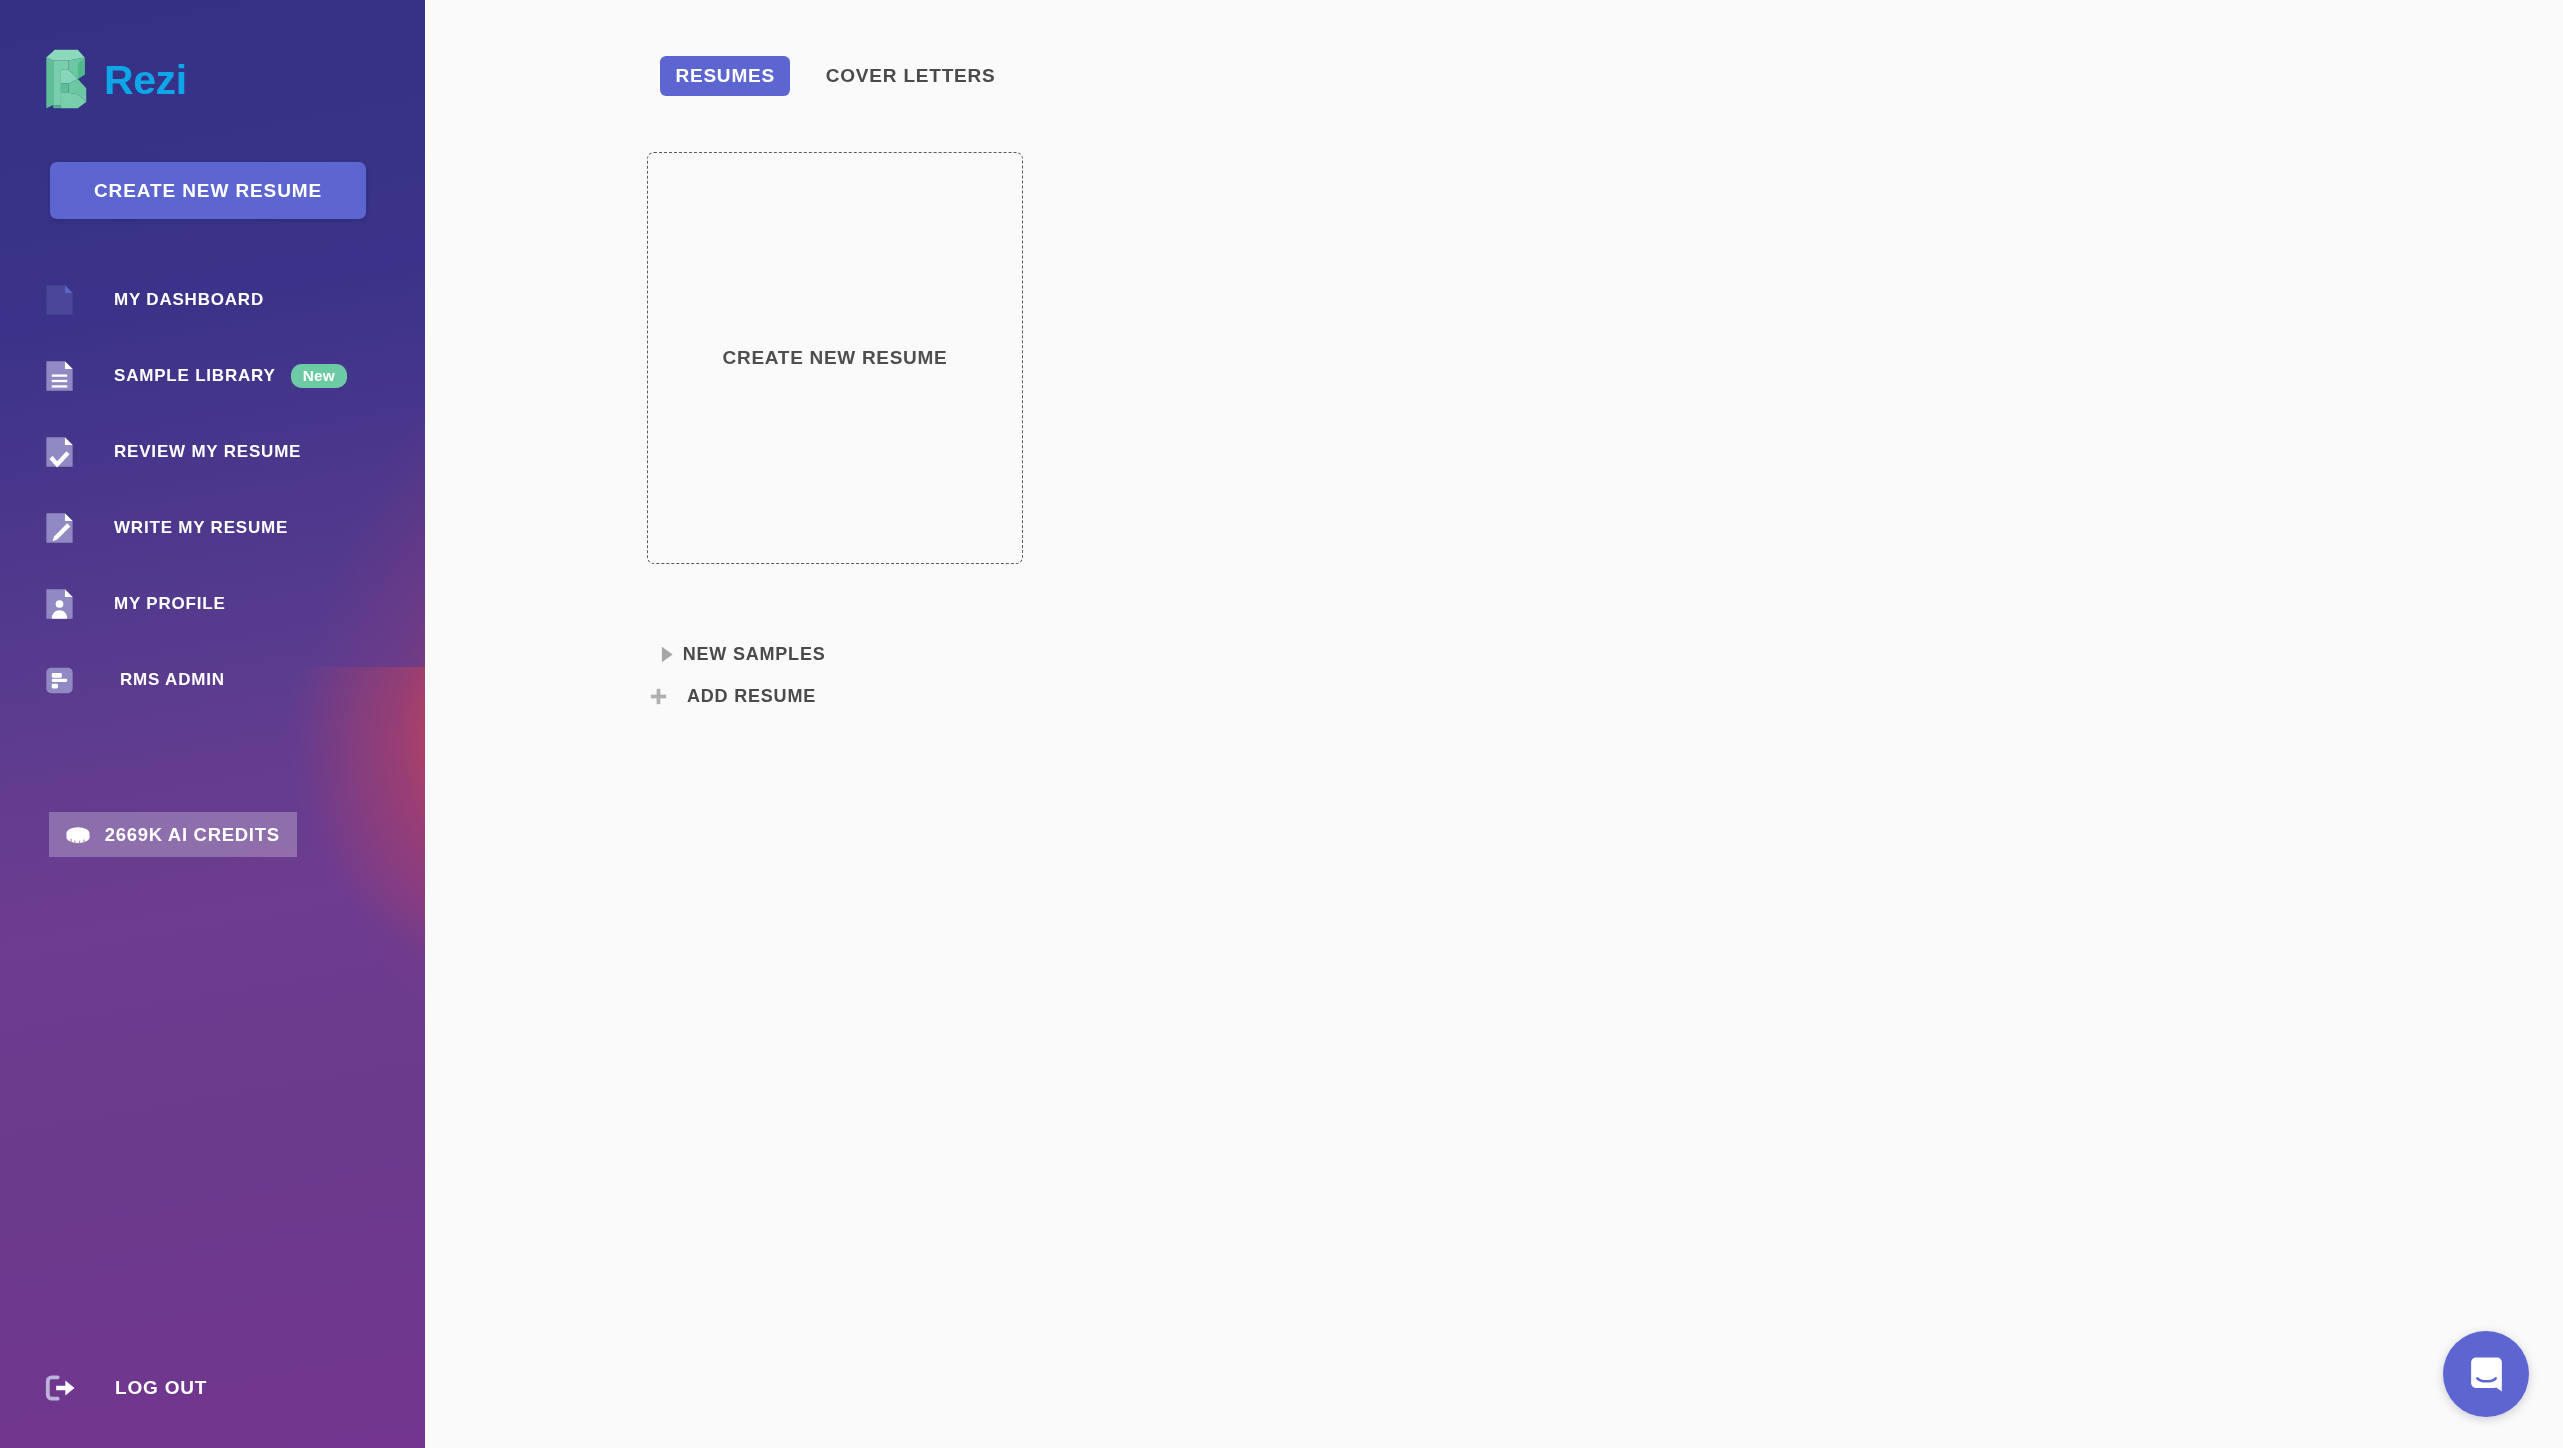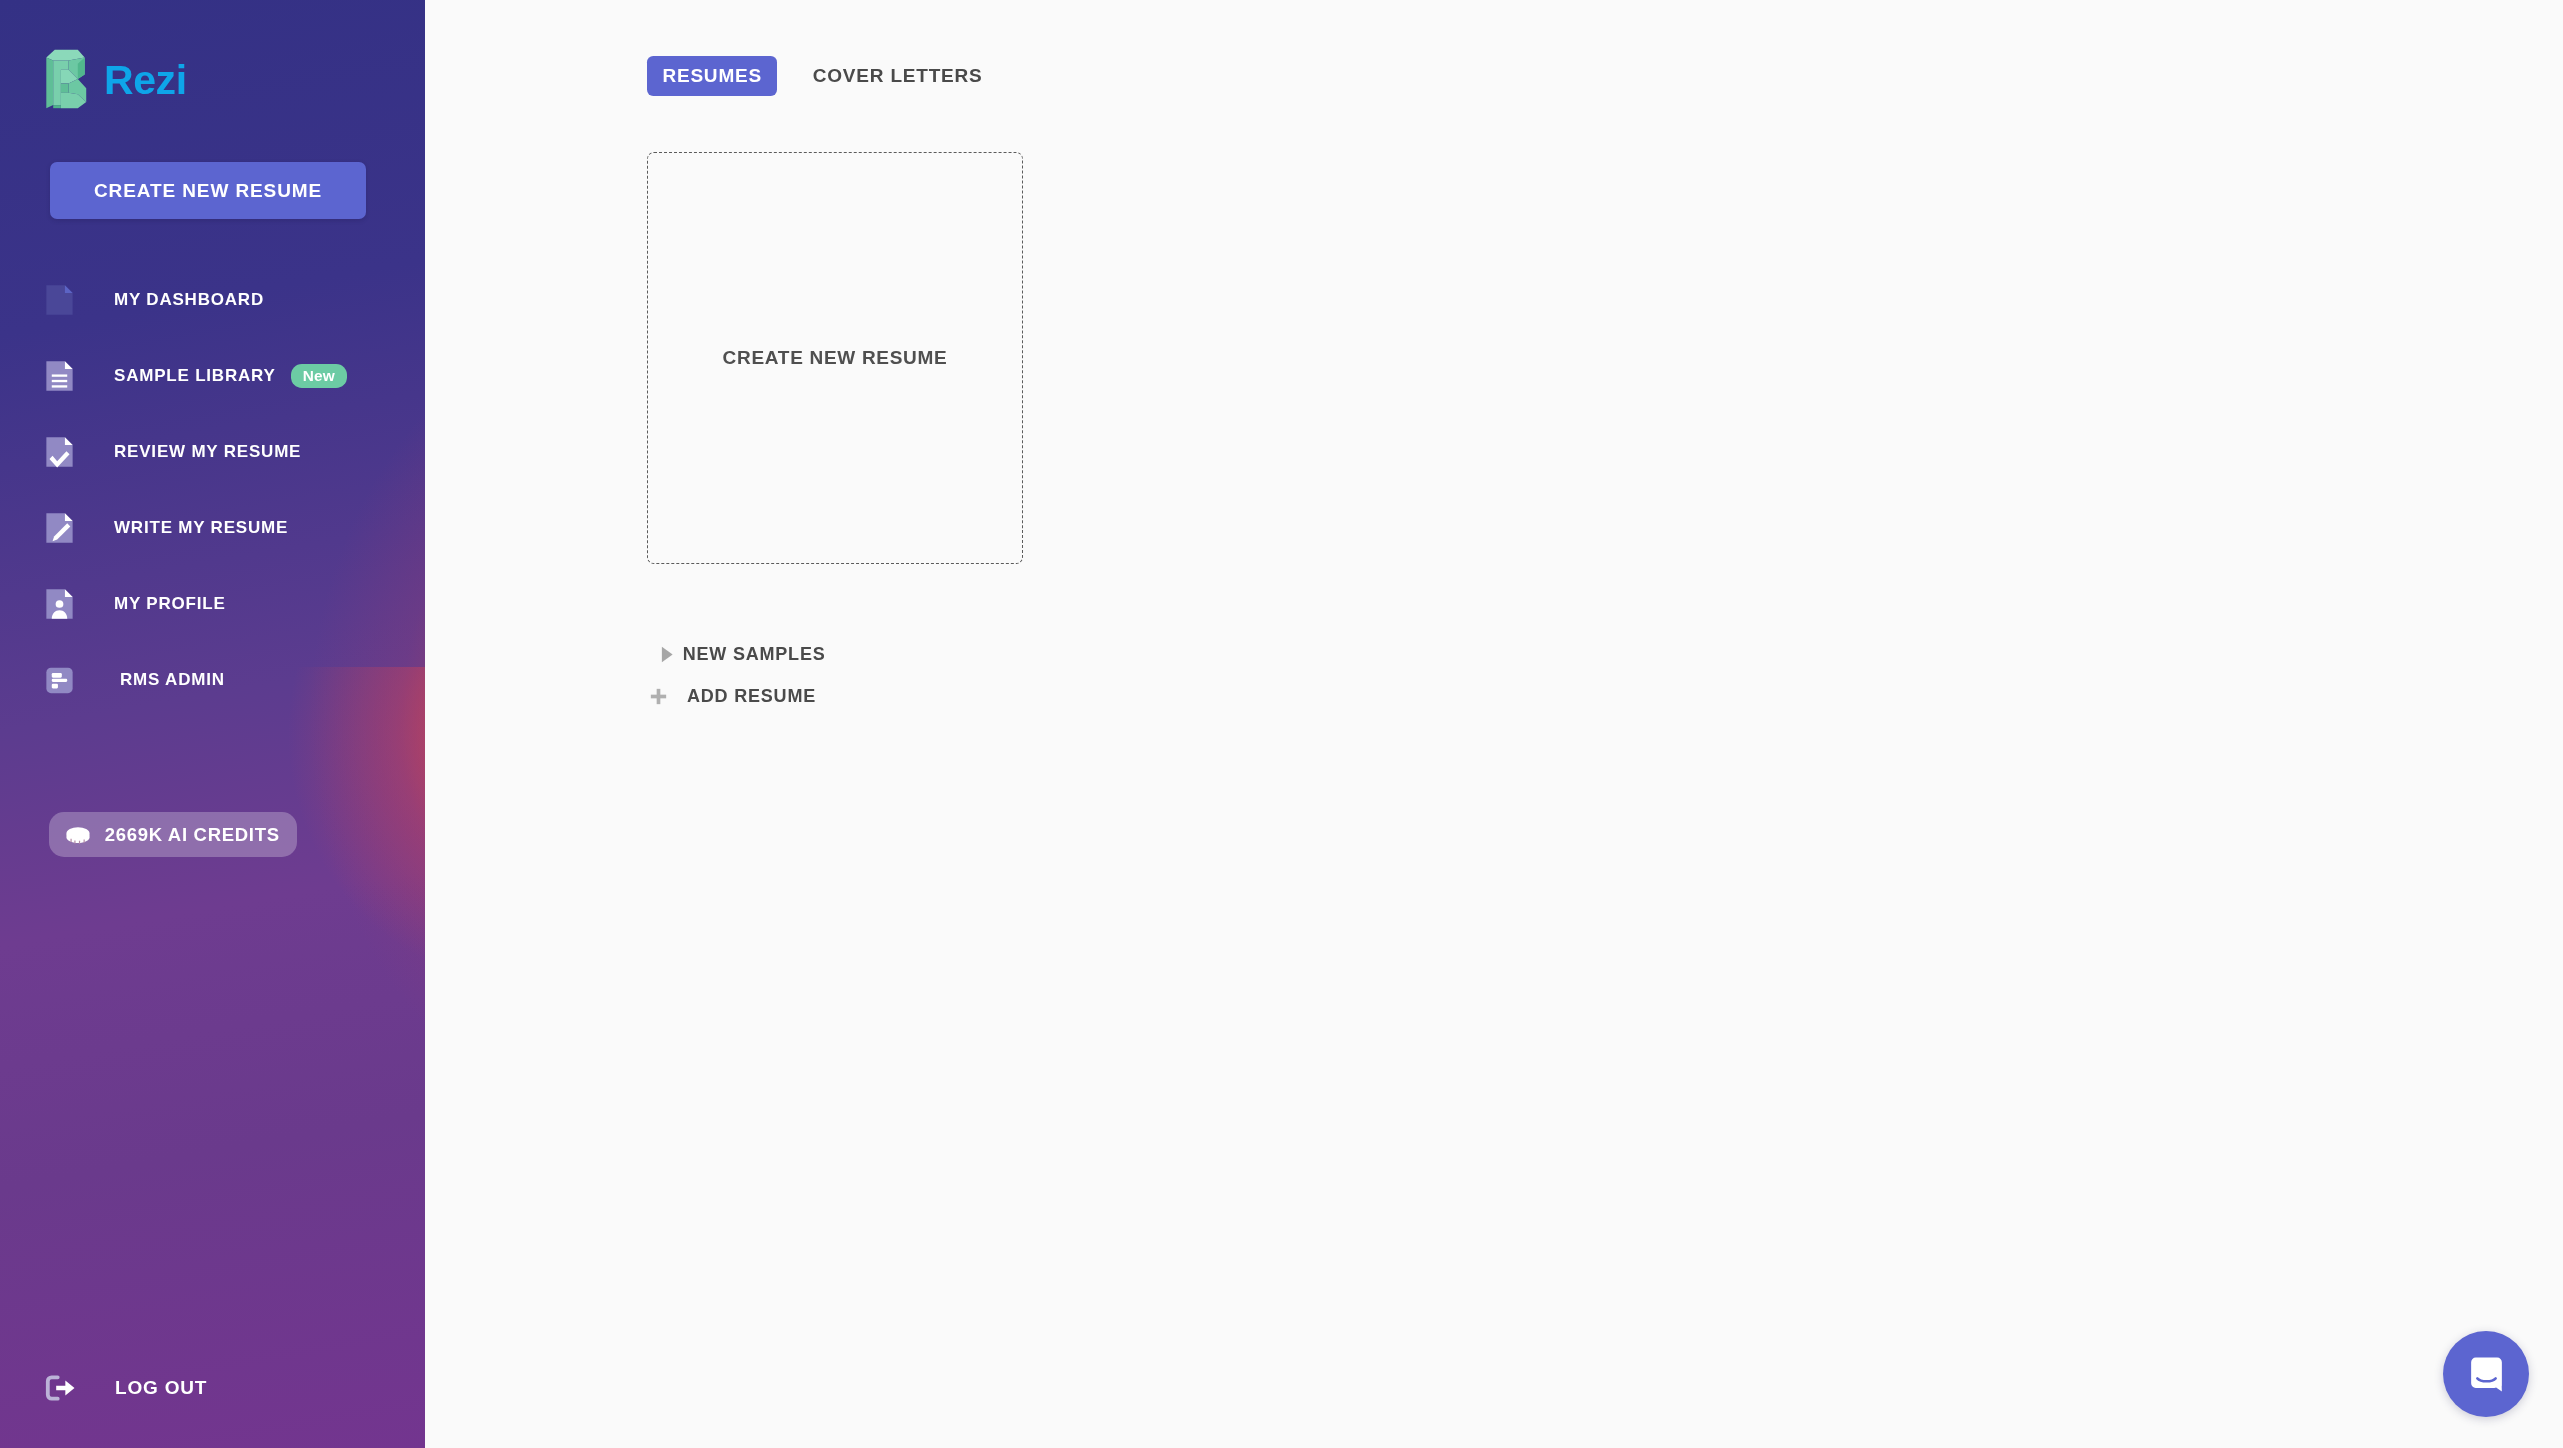--- a/index.html
+++ b/index.html
@@ -117,21 +117,21 @@
   }
 
   
   .credits-chip {
     position: absolute;
     left: 49px; top: 812px;
     height: 45px;
     display: flex; align-items: center;
     padding: 0 17px 0 15.4px;
     background: rgba(255,255,255,0.26);
-    border-radius: 15px;
+    border-radius: 0;
     cursor: pointer;
   }
   .credits-chip .coin { width: 28px; height: 20px; display:block; }
   .credits-chip .credits-label {
     margin-left: 12.3px;
     color: #FFFFFF;
     font-size: 18.5px;
     font-weight: bold;
     letter-spacing: 0.7px;
     white-space: nowrap;
@@ -155,21 +155,21 @@
 
   
   #main {
     position: absolute;
     left: 425px; top: 0;
     width: 2138px; height: 1449px;
     background: #FAFAFA;
   }
   .tabs {
     position: absolute;
-    left: 222px; top: 56px;
+    left: 235px; top: 56px;
     display: flex; align-items: center;
   }
   .tab {
     font-family: "Liberation Sans", sans-serif;
     font-size: 19px;
     font-weight: bold;
     letter-spacing: 0.8px;
     border: none;
     background: transparent;
     cursor: pointer;

